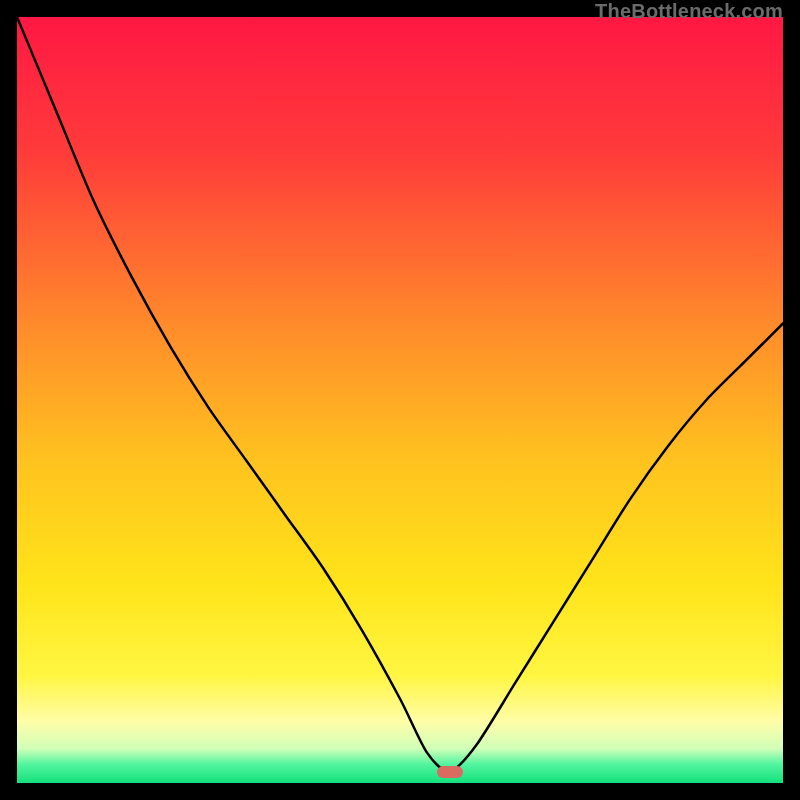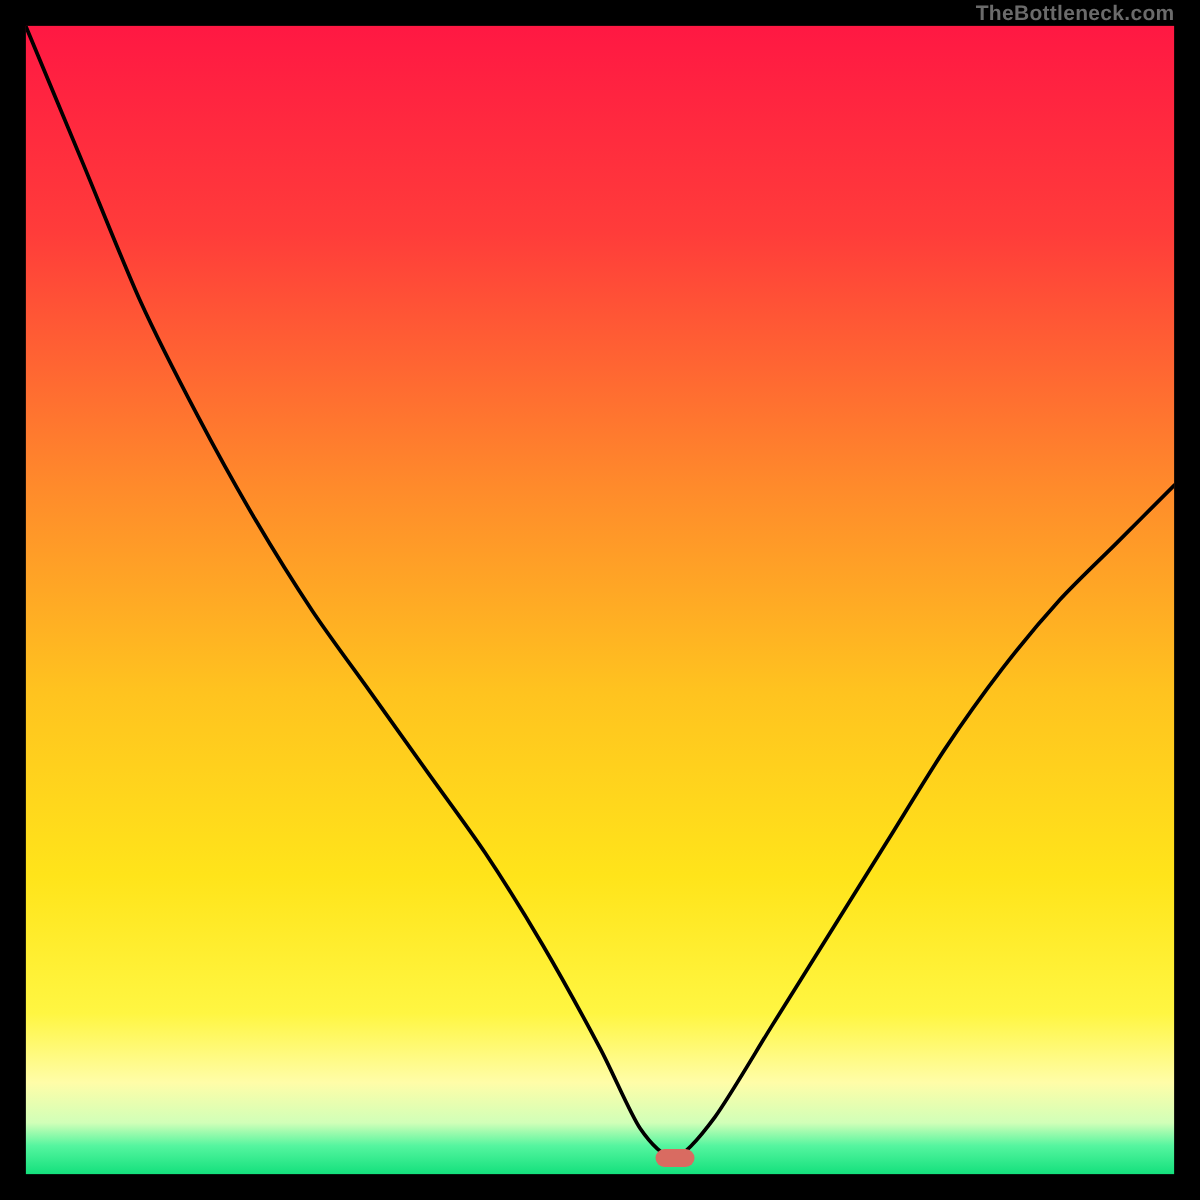--- a/index.html
+++ b/index.html
@@ -36,21 +36,21 @@
     left: 0;
     top: 0;
     width: 100%;
     height: 100%;
   }
   .watermark {
     position: absolute;
     top: 0px;
     right: 17px;
     font-family: Arial, Helvetica, sans-serif;
-    font-size: 14px;
+    font-size: 20px;
     font-weight: bold;
     color: #6b6b6b;
     letter-spacing: 0.2px;
   }
   .marker {
     position: absolute;
     width: 26px;
     height: 12px;
     background: #d96b61;
     border-radius: 6px;

